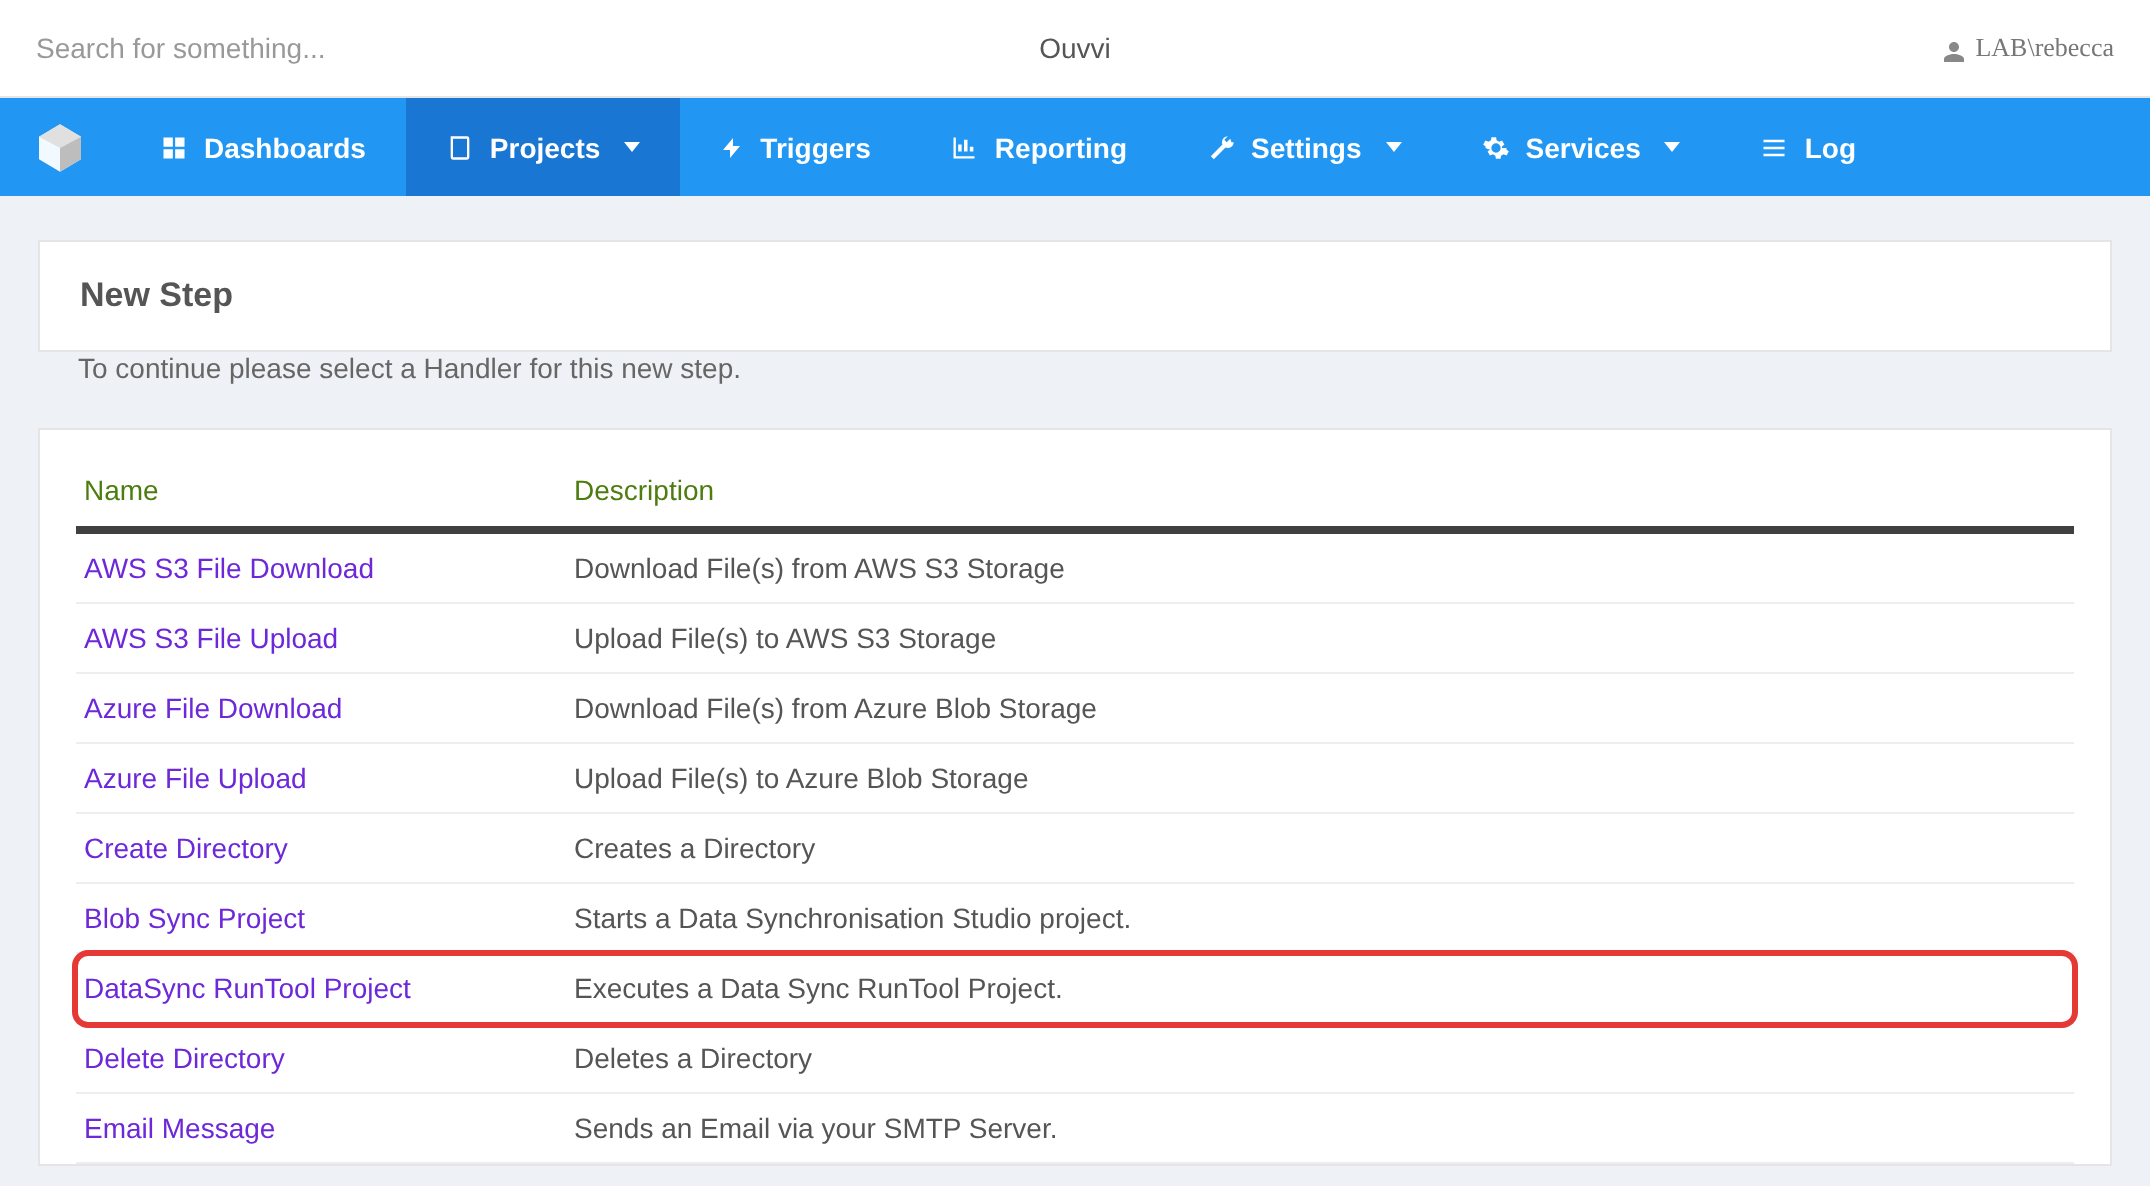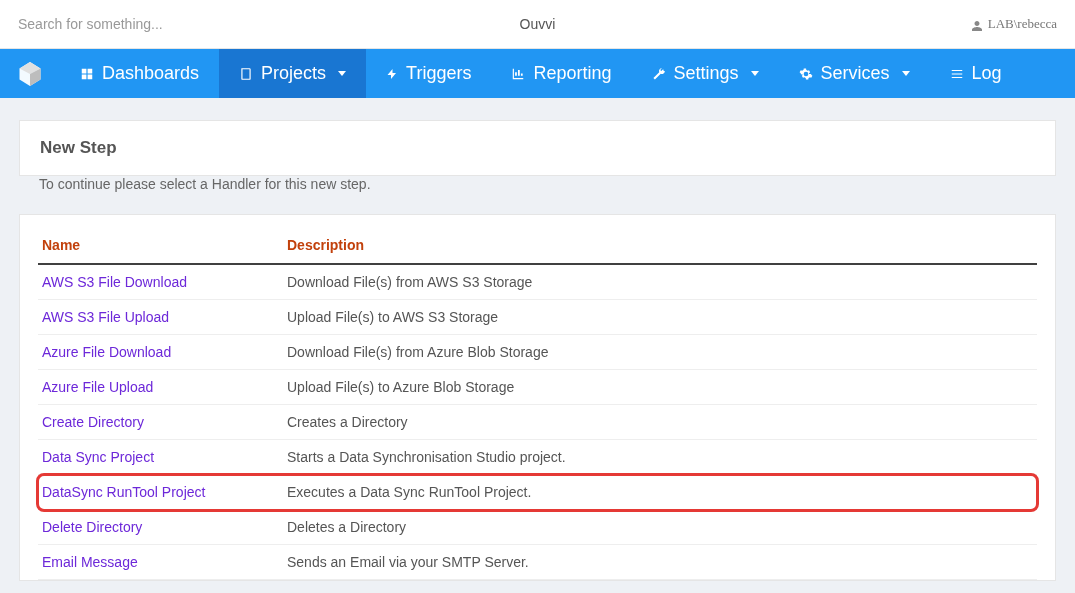--- a/index.html
+++ b/index.html
@@ -56,22 +56,22 @@
       align-items: center;
       justify-content: center;
       padding: 0 16px;
     }
     .nav-item {
       display: flex;
       align-items: center;
       gap: 8px;
       padding: 0 20px;
       color: #fff;
-      font-weight: 400;
-      font-size: 18px;
+      font-weight: 700;
+      font-size: 14px;
       cursor: pointer;
       white-space: nowrap;
     }
     .nav-item.active {
       background: #1976d2;
     }
     .nav-icon { display:inline-flex; align-items:center; }
     .caret {
       display: inline-block;
       width: 0; height: 0;
@@ -104,25 +104,25 @@
       background: #fff;
       border: 1px solid #e5e5e5;
       padding: 12px 18px 0;
     }
     table {
       width: 100%;
       border-collapse: collapse;
     }
     th {
       text-align: left;
-      font-weight: 700;
-      color: #c2410c;
+      font-weight: 400;
+      color: #4d7c0f;
       font-size: 14px;
       padding: 10px 4px;
-      border-bottom: 2px solid #404040;
+      border-bottom: 4px solid #404040;
     }
     td {
       padding: 9px 4px;
       border-bottom: 1px solid #eee;
       font-size: 14px;
       color: #555;
     }
     .handler-link {
       color: #6d28d9;
       text-decoration: none;
@@ -257,21 +257,21 @@
           </tr>
           <tr>
             <td class="col-name"><a class="handler-link">Azure File Upload</a></td>
             <td>Upload File(s) to Azure Blob Storage</td>
           </tr>
           <tr>
             <td class="col-name"><a class="handler-link">Create Directory</a></td>
             <td>Creates a Directory</td>
           </tr>
           <tr>
-            <td class="col-name"><a class="handler-link">Data Sync Project</a></td>
+            <td class="col-name"><a class="handler-link">Blob Sync Project</a></td>
             <td>Starts a Data Synchronisation Studio project.</td>
           </tr>
           <tr class="highlighted-row">
             <td class="col-name"><a class="handler-link">DataSync RunTool Project</a></td>
             <td>Executes a Data Sync RunTool Project.</td>
           </tr>
           <tr>
             <td class="col-name"><a class="handler-link">Delete Directory</a></td>
             <td>Deletes a Directory</td>
           </tr>

